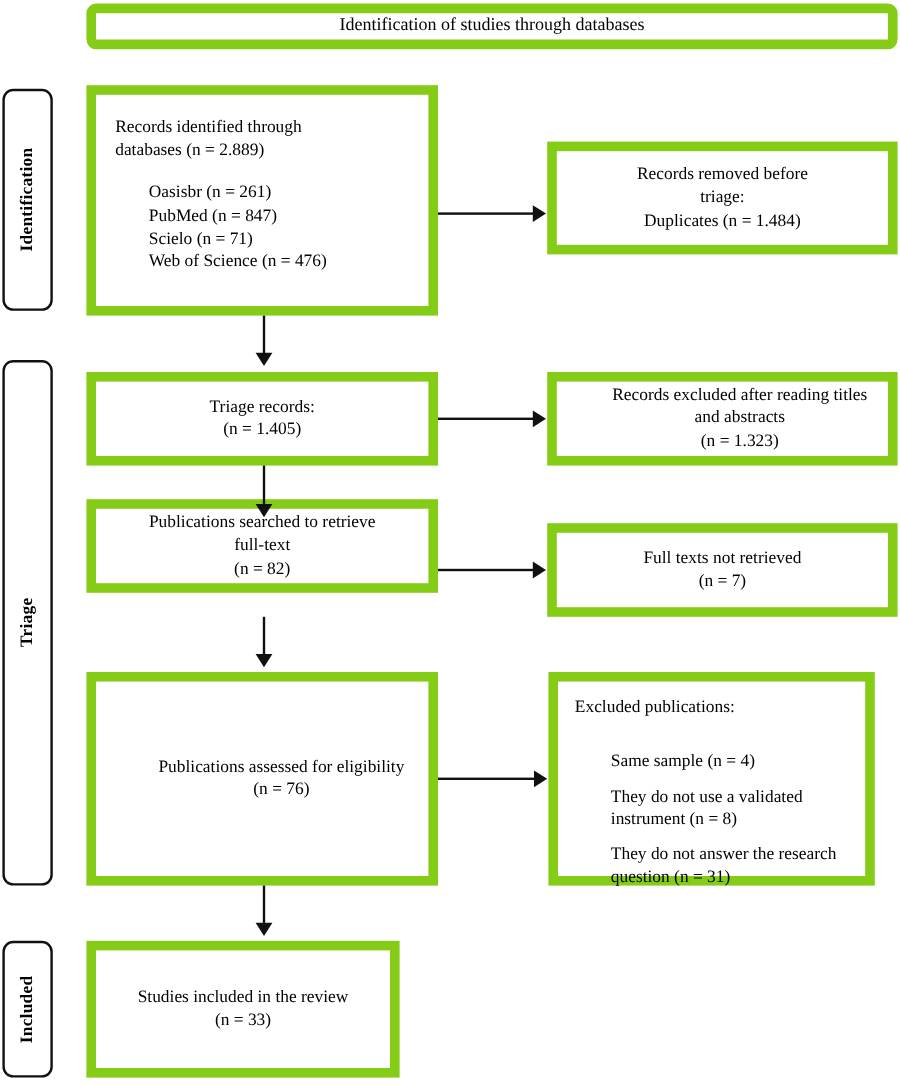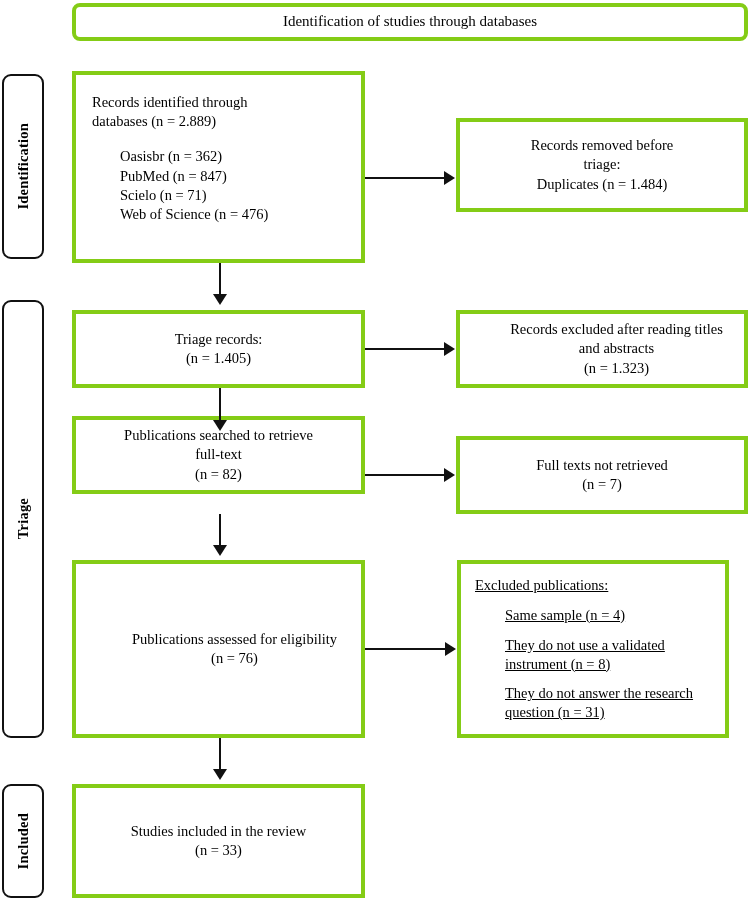--- a/index.html
+++ b/index.html
@@ -20,21 +20,21 @@
     position: absolute;
     left: 0; top: 0;
     width: 750px;
     height: 904px;
   }
 
   
   .box {
     position: absolute;
     box-sizing: border-box;
-    border: 4px solid #84cc16;
+    border: 8px solid #84cc16;
     background: #ffffff;
     display: flex;
     flex-direction: column;
     justify-content: center;
   }
 
   .box.centered {
     align-items: center;
     text-align: center;
   }
@@ -100,42 +100,41 @@
     margin-top: 16px;
     margin-left: 28px;
     font-size: 14.5px;
     line-height: 1.33;
   }
   #box-records-identified .db-list div { white-space: nowrap; }
 
   #box-triage-records   { left: 72px; top: 310px; width: 293px; height: 78px; }
   #box-full-text        { left: 72px; top: 416px; width: 293px; height: 78px; }
   #box-eligibility      { left: 72px; top: 560px; width: 293px; height: 178px; padding-left: 32px; }
-  #box-included-studies { left: 72px; top: 784px; width: 293px; height: 114px; }
+  #box-included-studies { left: 72px; top: 784px; width: 261px; height: 114px; }
 
   
   #box-removed-before-triage { left: 456px; top: 118px; width: 292px; height: 94px; }
   #box-excluded-titles       { left: 456px; top: 310px; width: 292px; height: 78px; padding-left: 29px; }
   #box-full-not-retrieved    { left: 456px; top: 436px; width: 292px; height: 78px; }
 
   #box-excluded-publications {
     left: 457px; top: 560px; width: 272px; height: 178px;
     justify-content: flex-start;
     align-items: flex-start;
     text-align: left;
     padding: 12px 10px 0 14px;
-    text-decoration: underline;
   }
   #box-excluded-publications .excl-head {
     font-size: 14.5px;
     line-height: 1.3;
   }
   #box-excluded-publications .excl-items {
     margin-left: 30px;
-    margin-top: 11px;
+    margin-top: 26px;
   }
   #box-excluded-publications .excl-item {
     font-size: 14.5px;
     line-height: 1.3;
     margin-bottom: 11px;
   }
   #box-excluded-publications .excl-item:last-child { margin-bottom: 0; }
 
   
   .conn {
@@ -196,21 +195,21 @@
     <div class="stage-label">Triage</div>
   </div>
   <div class="stage-box" id="stage-included">
     <div class="stage-label">Included</div>
   </div>
 
   <div class="box" id="box-records-identified">
     <div class="lead">Records identified through
 databases (n = 2.889)</div>
     <div class="db-list">
-      <div>Oasisbr (n = 362)</div>
+      <div>Oasisbr (n = 261)</div>
       <div>PubMed (n = 847)</div>
       <div>Scielo (n = 71)</div>
       <div>Web of Science (n = 476)</div>
     </div>
   </div>
 
   <div class="box centered" id="box-removed-before-triage">
     <div class="box-text">Records removed before
 triage:
 Duplicates (n = 1.484)</div>

